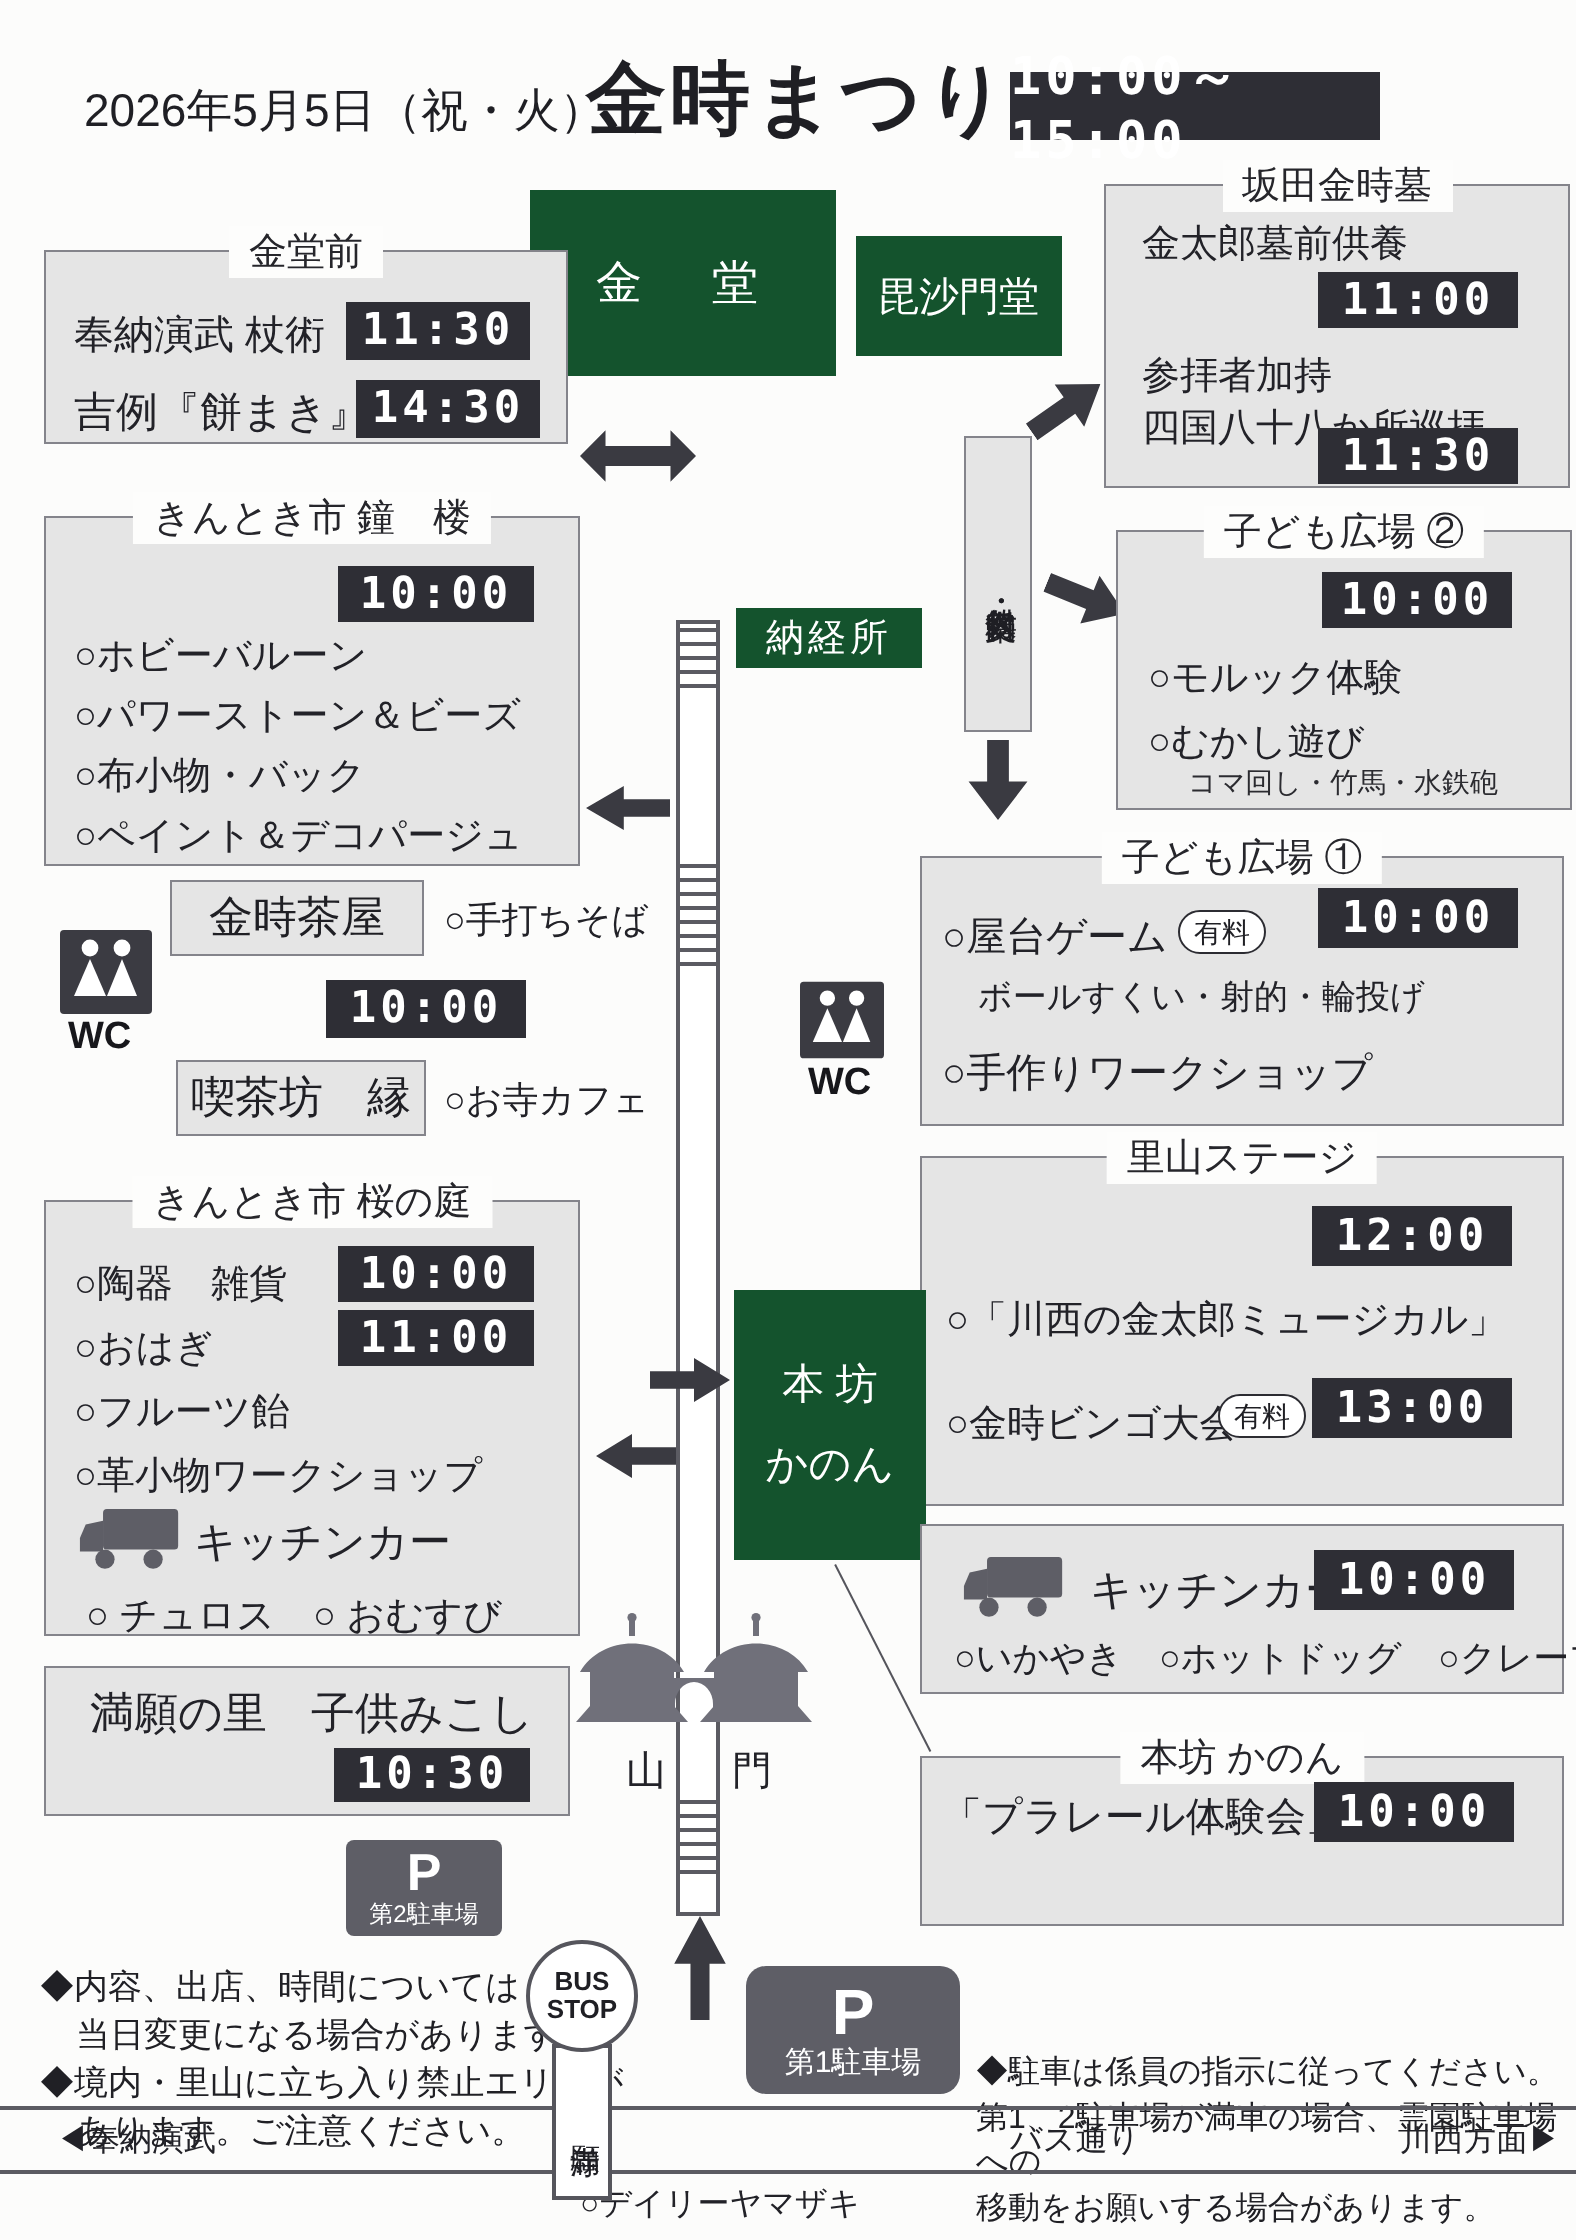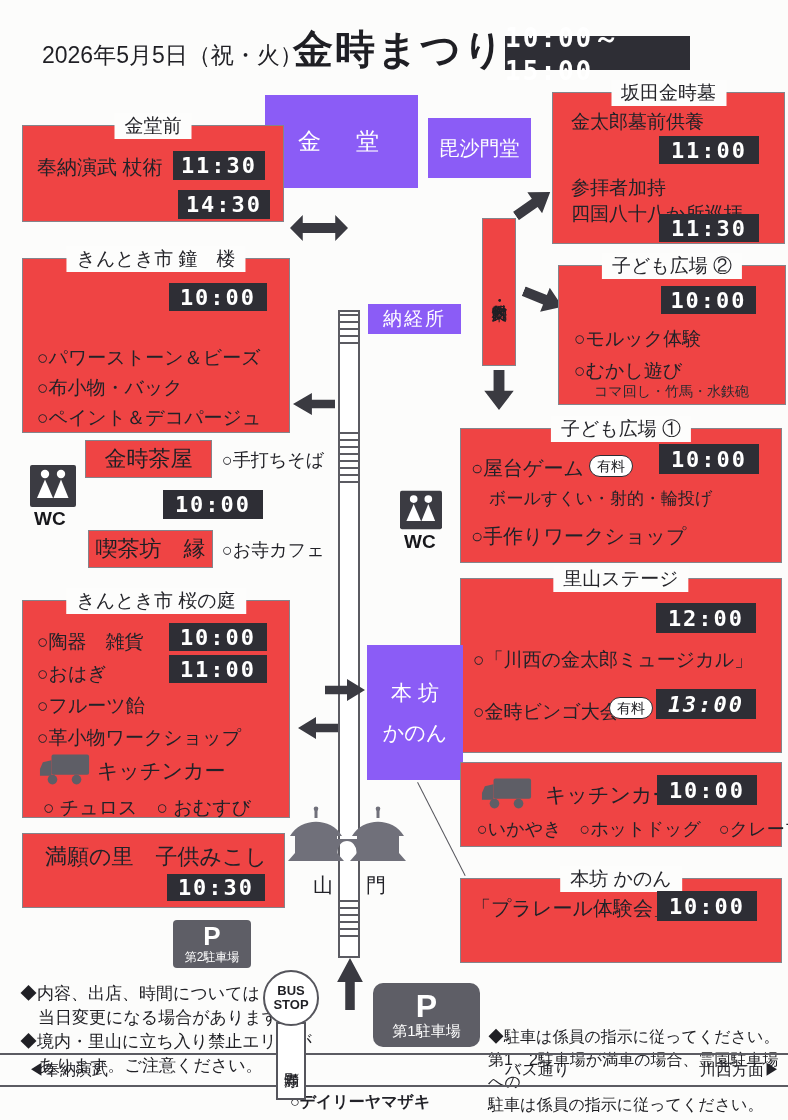--- a/index.html
+++ b/index.html
@@ -1,22 +1,22 @@
 <!DOCTYPE html>
 <html><head>
 <meta charset="utf-8">
 <style>
   html,body{margin:0;padding:0;background:#e9e9e9;}
   .page{position:relative;width:788px;height:1120px;margin:0 auto;background:#fcfcfb;
         font-family:"Liberation Sans",sans-serif;color:#1f1f24;overflow:hidden;}
   .abs{position:absolute;}
-  .bx{position:absolute;border:1.5px solid #84848b;background:#ef4444;box-sizing:border-box;z-index:2;}
+  .bx{position:absolute;border:1.5px solid #84848b;background:#e5e5e5;box-sizing:border-box;z-index:2;}
   .bt{position:absolute;top:-13px;left:50%;transform:translateX(-50%);background:#fdfdfc;
       padding:0 10px;font-size:19px;white-space:nowrap;color:#26262b;}
-  .dk{position:absolute;background:#8b5cf6;color:#fff;display:flex;align-items:center;
+  .dk{position:absolute;background:#14532d;color:#fff;display:flex;align-items:center;
       justify-content:center;z-index:2;}
   .tb{position:absolute;background:#2e2e35;color:#fff;font-family:"DejaVu Sans Mono",monospace;
       font-weight:bold;display:flex;align-items:center;justify-content:center;letter-spacing:2px;z-index:3;}
   .it{position:absolute;font-size:19px;white-space:nowrap;color:#222228;}
   .sm{font-size:14px;color:#2b2b30;}
   .pill{position:absolute;border:1.5px solid #2c2c32;border-radius:13px;font-size:14px;
         padding:0 7px;line-height:20px;white-space:nowrap;background:#fff;}
   .ar{position:absolute;background:#3a3a41;z-index:2;}
   .ar-r{clip-path:polygon(0 32%,55% 32%,55% 4%,100% 50%,55% 96%,55% 68%,0 68%);}
   .ar-l{clip-path:polygon(100% 32%,45% 32%,45% 4%,0 50%,45% 96%,45% 68%,100% 68%);}
@@ -52,20 +52,21 @@
   </div>
 
   <div class="dk" style="left:265px;top:95px;width:153px;height:93px;font-size:23px;letter-spacing:6px;">金　堂</div>
 
   <div class="dk" style="left:428px;top:118px;width:103px;height:60px;font-size:20px;">毘沙門堂</div>
 
   <div class="bx" style="left:22px;top:125px;width:262px;height:97px;">
     <div class="bt">金堂前</div>
     <div class="it" style="left:14px;top:28px;font-size:20px;">奉納演武 杖術</div>
     <div class="tb" style="left:150px;top:25px;width:92px;height:29px;font-size:22px;">11:30</div>
+    <div class="it" style="left:14px;top:66px;font-size:21px;">吉例『餅まき』</div>
     <div class="tb" style="left:155px;top:64px;width:92px;height:29px;font-size:22px;">14:30</div>
   </div>
 
   <div class="ar ar-lr" style="left:290px;top:214px;width:58px;height:28px;"></div>
 
   <div class="bx" style="left:552px;top:92px;width:233px;height:152px;">
     <div class="bt">坂田金時墓</div>
     <div class="it" style="left:18px;top:16px;">金太郎墓前供養</div>
     <div class="tb" style="left:106px;top:43px;width:100px;height:28px;font-size:22px;">11:00</div>
     <div class="it" style="left:18px;top:82px;">参拝者加持</div>
@@ -75,20 +76,21 @@
 
   <div class="bx vtxt" style="left:482px;top:218px;width:34px;height:148px;font-size:16px;
        display:flex;align-items:center;justify-content:center;">受付・案内・飲料</div>
   <div class="ar ar-r" style="left:512px;top:190px;width:42px;height:28px;transform:rotate(-35deg);"></div>
   <div class="ar ar-r" style="left:522px;top:285px;width:42px;height:28px;transform:rotate(22deg);"></div>
   <div class="ar ar-d" style="left:483px;top:370px;width:32px;height:40px;"></div>
 
   <div class="bx" style="left:22px;top:258px;width:268px;height:175px;">
     <div class="bt">きんとき市 鐘　楼</div>
     <div class="tb" style="left:146px;top:24px;width:98px;height:28px;font-size:22px;">10:00</div>
+    <div class="it" style="left:14px;top:56px;">○ホビーバルーン</div>
     <div class="it" style="left:14px;top:86px;">○パワーストーン＆ビーズ</div>
     <div class="it" style="left:14px;top:116px;">○布小物・バック</div>
     <div class="it" style="left:14px;top:146px;">○ペイント＆デコパージュ</div>
   </div>
   <div class="ar ar-l" style="left:293px;top:392px;width:42px;height:24px;"></div>
 
   <div class="dk" style="left:368px;top:304px;width:93px;height:30px;font-size:19px;letter-spacing:2px;">納経所</div>
 
   <div class="bx" style="left:558px;top:265px;width:228px;height:140px;">
     <div class="bt">子ども広場 ②</div>
@@ -130,21 +132,21 @@
       <path d="M31,14.5 L38.5,33 L23.5,33 Z" fill="#fff"></path>
   </svg>
   <div class="wcT" style="left:404px;top:531px;">WC</div>
 
   <div class="bx" style="left:460px;top:578px;width:322px;height:175px;">
     <div class="bt">里山ステージ</div>
     <div class="tb" style="left:195px;top:24px;width:100px;height:30px;font-size:22px;">12:00</div>
     <div class="it" style="left:12px;top:68px;">○「川西の金太郎ミュージカル」</div>
     <div class="it" style="left:12px;top:120px;">○金時ビンゴ大会</div>
     <div class="pill" style="left:148px;top:118px;">有料</div>
-    <div class="tb" style="left:195px;top:110px;width:100px;height:30px;font-size:22px;font-style:italic;">13:00</div>
+    <div class="tb" style="left:195px;top:110px;width:100px;height:30px;font-size:22px;">13:00</div>
   </div>
 
   <div class="bx" style="left:22px;top:600px;width:268px;height:218px;">
     <div class="bt">きんとき市 桜の庭</div>
     <div class="it" style="left:14px;top:28px;">○陶器　雑貨</div>
     <div class="tb" style="left:146px;top:22px;width:98px;height:28px;font-size:22px;">10:00</div>
     <div class="it" style="left:14px;top:60px;">○おはぎ</div>
     <div class="tb" style="left:146px;top:54px;width:98px;height:28px;font-size:22px;">11:00</div>
     <div class="it" style="left:14px;top:92px;">○フルーツ飴</div>
     <div class="it" style="left:14px;top:124px;">○革小物ワークショップ</div>
@@ -231,23 +233,23 @@
   <div class="note" style="left:20px;top:982px;">
     <div>◆内容、出店、時間については</div>
     <div style="margin-left:18px;">当日変更になる場合があります。</div>
     <div>◆境内・里山に立ち入り禁止エリアが</div>
     <div style="margin-left:18px;">あります。ご注意ください。</div>
   </div>
 
   <div class="note" style="left:488px;top:990px;font-size:16px;margin-top:36px;">
     <div>◆駐車は係員の指示に従ってください。</div>
     <div>第1、2駐車場が満車の場合、霊園駐車場への</div>
-    <div>駐車は係員の指示に従ってください。</div>
+    <div>移動をお願いする場合があります。</div>
   </div>
 
   <div class="hline" style="top:1053px;"></div>
   <div class="hline" style="top:1085px;"></div>
   <div class="it" style="left:28px;top:1060px;font-size:16px;z-index:2;">◀奉納演武</div>
   <div class="it" style="left:505px;top:1060px;font-size:16px;z-index:2;">バス通り</div>
   <div class="it" style="left:700px;top:1060px;font-size:16px;z-index:2;">川西方面▶</div>
-  <div class="it" style="left:290px;top:1092px;font-size:16px;font-weight:bold;">○デイリーヤマザキ</div>
+  <div class="it" style="left:290px;top:1092px;font-size:16px;">○デイリーヤマザキ</div>
 
 </div>
 
 </body></html>

